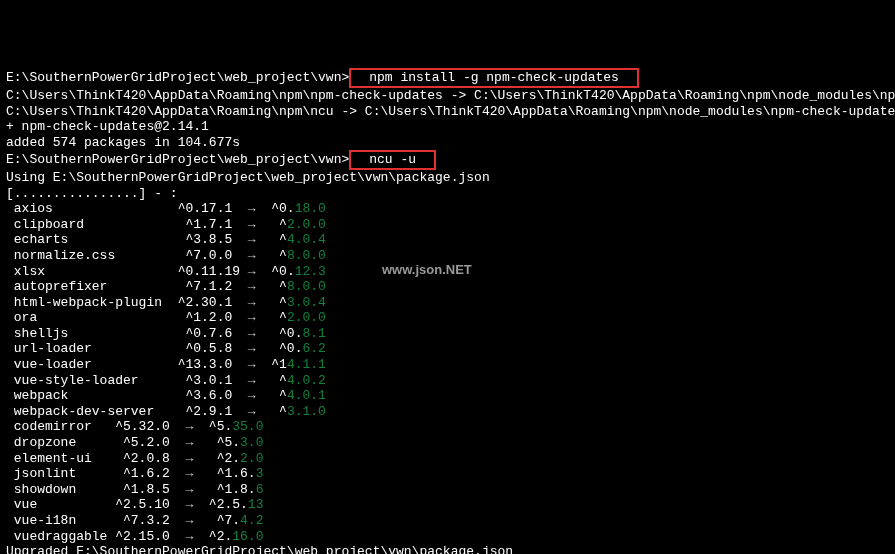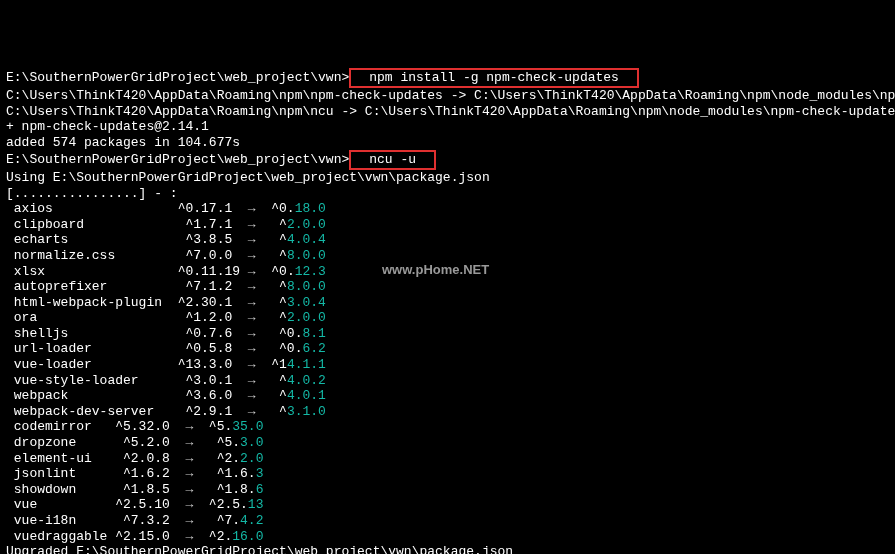--- a/index.html
+++ b/index.html
@@ -8,21 +8,21 @@
       color: #ccc;
       font-family: "Consolas", "Courier New", monospace;
       font-size: 13px;
       line-height: 1.2;
       padding: 6px;
       width: 895px;
       white-space: pre;
       position: relative;
     }
     .w { color: #fff; }
-    .g { color: #14b8a6; }
+    .g { color: #15803d; }
     .arrow { color: #ccc; }
     .highlight-box {
       border: 2px solid #e03030;
       padding: 0 18px;
       display: inline-block;
     }
     .watermark {
       position: absolute;
       top: 262px;
       left: 382px;
@@ -33,16 +33,16 @@
     }
     .row { display: block; }
     .pkg { display: inline-block; }
   </style>
 </head>
 <body>
 
 
 
 <div id="terminal"><div class="row"><span class="w">E:\SouthernPowerGridProject\web_project\vwn&gt;</span><span class="highlight-box w">npm install -g npm-check-updates</span></div><div class="row"><span class="w">C:\Users\ThinkT420\AppData\Roaming\npm\npm-check-updates -&gt; C:\Users\ThinkT420\AppData\Roaming\npm\node_modules\npm-check-updates\bin\npm-check-updates</span></div><div class="row"><span class="w">C:\Users\ThinkT420\AppData\Roaming\npm\ncu -&gt; C:\Users\ThinkT420\AppData\Roaming\npm\node_modules\npm-check-updates\bin\ncu</span></div><div class="row"><span class="w">+ npm-check-updates@2.14.1</span></div><div class="row"><span class="w">added 574 packages in 104.677s</span></div><div class="row"></div><div class="row"><span class="w">E:\SouthernPowerGridProject\web_project\vwn&gt;</span><span class="highlight-box w">ncu -u</span></div><div class="row"><span class="w">Using E:\SouthernPowerGridProject\web_project\vwn\package.json</span></div><div class="row"><span class="w">[................] - :</span></div><div class="row"><span class="w pkg"> axios                </span><span class="w">^0.17.1</span><span class="arrow">  →  </span><span class="w">^0.</span><span class="g">18.0</span></div><div class="row"><span class="w pkg"> clipboard            </span><span class="w"> ^1.7.1</span><span class="arrow">  →   </span><span class="w">^</span><span class="g">2.0.0</span></div><div class="row"><span class="w pkg"> echarts              </span><span class="w"> ^3.8.5</span><span class="arrow">  →   </span><span class="w">^</span><span class="g">4.0.4</span></div><div class="row"><span class="w pkg"> normalize.css        </span><span class="w"> ^7.0.0</span><span class="arrow">  →   </span><span class="w">^</span><span class="g">8.0.0</span></div><div class="row"><span class="w pkg"> xlsx                 </span><span class="w">^0.11.19</span><span class="arrow"> →  </span><span class="w">^0.</span><span class="g">12.3</span></div><div class="row"><span class="w pkg"> autoprefixer         </span><span class="w"> ^7.1.2</span><span class="arrow">  →   </span><span class="w">^</span><span class="g">8.0.0</span></div><div class="row"><span class="w pkg"> html-webpack-plugin  </span><span class="w">^2.30.1</span><span class="arrow">  →   </span><span class="w">^</span><span class="g">3.0.4</span></div><div class="row"><span class="w pkg"> ora                  </span><span class="w"> ^1.2.0</span><span class="arrow">  →   </span><span class="w">^</span><span class="g">2.0.0</span></div><div class="row"><span class="w pkg"> shelljs              </span><span class="w"> ^0.7.6</span><span class="arrow">  →   </span><span class="w">^0.</span><span class="g">8.1</span></div><div class="row"><span class="w pkg"> url-loader           </span><span class="w"> ^0.5.8</span><span class="arrow">  →   </span><span class="w">^0.</span><span class="g">6.2</span></div><div class="row"><span class="w pkg"> vue-loader           </span><span class="w">^13.3.0</span><span class="arrow">  →  </span><span class="w">^1</span><span class="g">4.1.1</span></div><div class="row"><span class="w pkg"> vue-style-loader     </span><span class="w"> ^3.0.1</span><span class="arrow">  →   </span><span class="w">^</span><span class="g">4.0.2</span></div><div class="row"><span class="w pkg"> webpack              </span><span class="w"> ^3.6.0</span><span class="arrow">  →   </span><span class="w">^</span><span class="g">4.0.1</span></div><div class="row"><span class="w pkg"> webpack-dev-server   </span><span class="w"> ^2.9.1</span><span class="arrow">  →   </span><span class="w">^</span><span class="g">3.1.0</span></div><div class="row"><span class="w pkg"> codemirror   </span><span class="w">^5.32.0</span><span class="arrow">  →  </span><span class="w">^5.</span><span class="g">35.0</span></div><div class="row"><span class="w pkg"> dropzone     </span><span class="w"> ^5.2.0</span><span class="arrow">  →   </span><span class="w">^5.</span><span class="g">3.0</span></div><div class="row"><span class="w pkg"> element-ui   </span><span class="w"> ^2.0.8</span><span class="arrow">  →   </span><span class="w">^2.</span><span class="g">2.0</span></div><div class="row"><span class="w pkg"> jsonlint     </span><span class="w"> ^1.6.2</span><span class="arrow">  →   </span><span class="w">^1.6.</span><span class="g">3</span></div><div class="row"><span class="w pkg"> showdown     </span><span class="w"> ^1.8.5</span><span class="arrow">  →   </span><span class="w">^1.8.</span><span class="g">6</span></div><div class="row"><span class="w pkg"> vue          </span><span class="w">^2.5.10</span><span class="arrow">  →  </span><span class="w">^2.5.</span><span class="g">13</span></div><div class="row"><span class="w pkg"> vue-i18n     </span><span class="w"> ^7.3.2</span><span class="arrow">  →   </span><span class="w">^7.</span><span class="g">4.2</span></div><div class="row"><span class="w pkg"> vuedraggable </span><span class="w">^2.15.0</span><span class="arrow">  →  </span><span class="w">^2.</span><span class="g">16.0</span></div><div class="row"></div><div class="row"><span class="w">Upgraded E:\SouthernPowerGridProject\web_project\vwn\package.json</span></div></div>
-<div class="watermark">www.pHome.NET</div>
+<div class="watermark">www.json.NET</div>
 
 
 
 
 </body></html>

